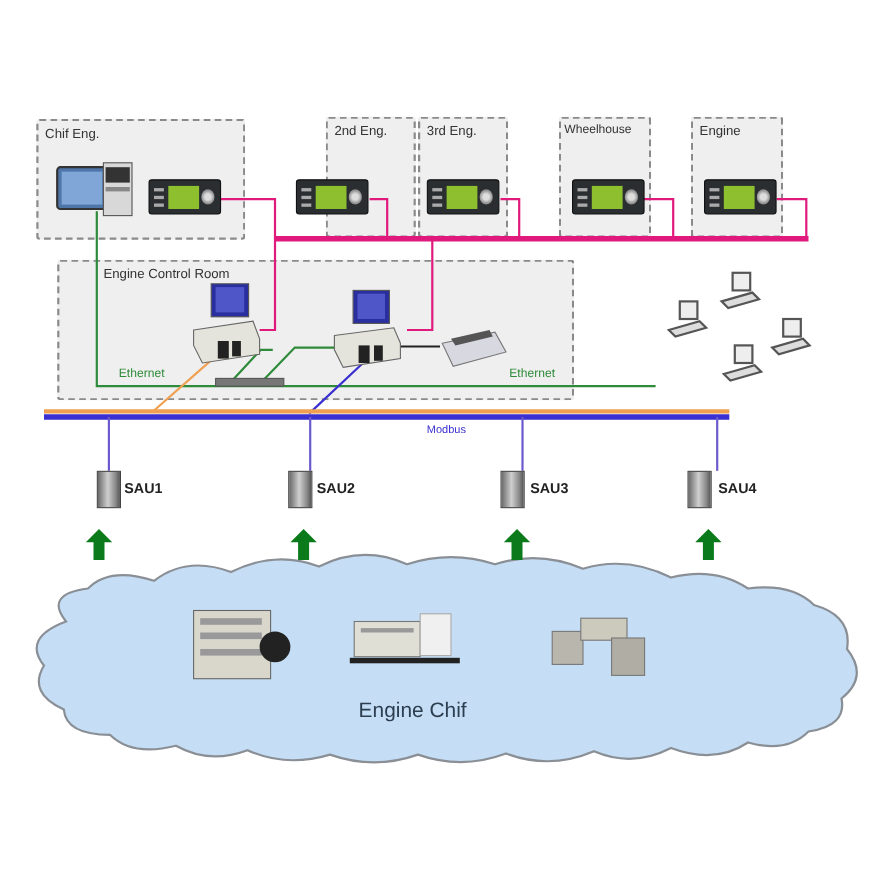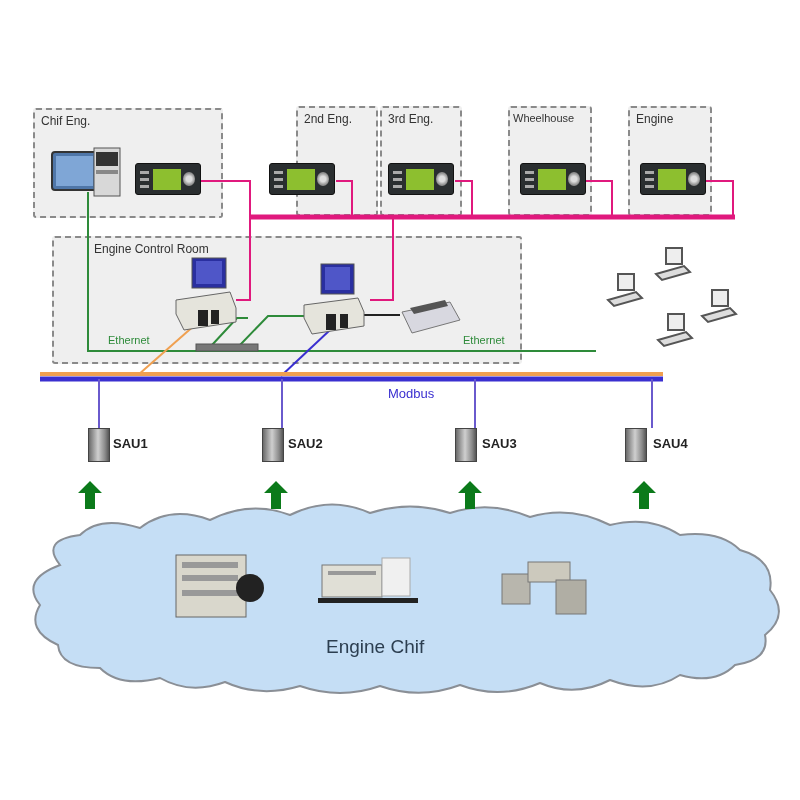--- a/index.html
+++ b/index.html
@@ -163,21 +163,21 @@
   <div class="panel" style="left:640px;top:163px;">
     <div class="screen"></div>
     <div class="knob"></div>
     <div class="btn" style="top:7px;"></div>
     <div class="btn" style="top:14px;"></div>
     <div class="btn" style="top:21px;"></div>
   </div>
 
   <span class="bus-label" style="left:108px;top:334px;color:#2e8b3a;font-size:11px;">Ethernet</span>
   <span class="bus-label" style="left:463px;top:334px;color:#2e8b3a;font-size:11px;">Ethernet</span>
-  <span class="bus-label" style="left:388px;top:386px;color:#3a2fd0;font-size:13px;">Modbus</span>
+  <span class="bus-label" style="left:388px;top:386px;color:#3a2fd0;font-size:10px;">Modbus</span>
 
   <div class="sau" style="left:88px;top:428px;">
       <div class="sau-box"></div>
     </div>
   <span class="sau-label" style="left:113px;top:436px;">SAU1</span>
   <div class="sau" style="left:262px;top:428px;">
       <div class="sau-box"></div>
     </div>
   <span class="sau-label" style="left:288px;top:436px;">SAU2</span>
   <div class="sau" style="left:455px;top:428px;">

